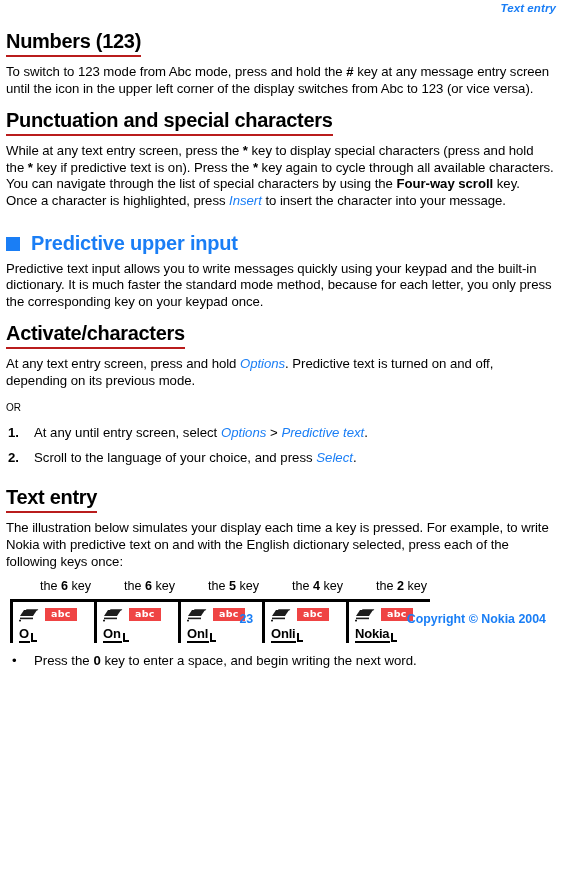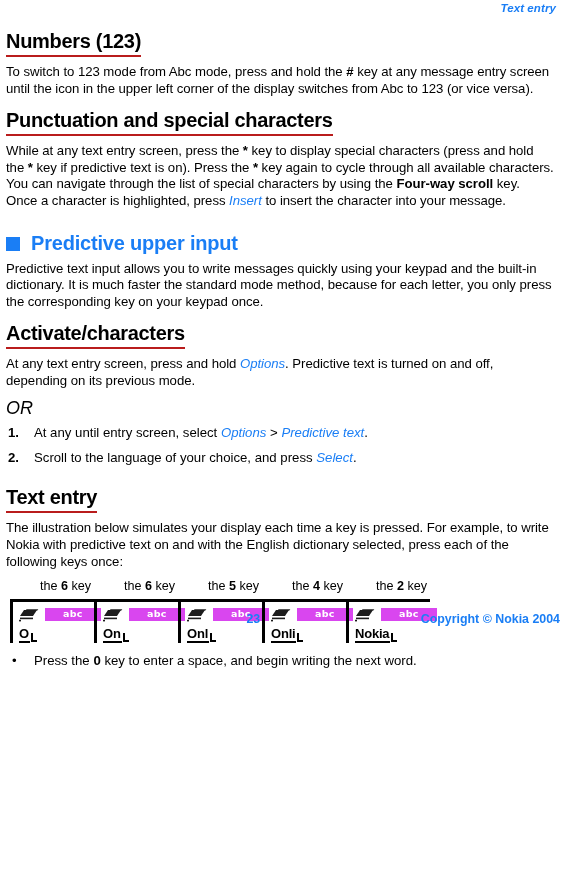--- a/index.html
+++ b/index.html
@@ -80,24 +80,23 @@
     text-align: left;
   }
   p.body.tight { margin-top: 2px; }
 
   .b { font-weight: bold; }
   .kw {
     color: #1a7ef5;
     font-style: italic;
   }
   .or-line {
-    font-size: 18px;
+    font-size: 10px;
     line-height: 16.6px;
     margin: 10px 0 0 0;
-    font-style: italic;
   }
 
   
   ol.steps {
     margin: 9px 0 0 0;
     padding: 0;
     list-style: none;
   }
   ol.steps li {
     font-size: 13.2px;
@@ -173,27 +172,27 @@
     gap: 6px;
     height: 16px;
   }
   .pred-icon {
     width: 20px;
     height: 13px;
     position: relative;
     flex: 0 0 auto;
   }
   .abc-badge {
-    background: #d946ef;
+    background: #ef4444;
     color: #ffffff;
     font-size: 9.5px;
     font-weight: bold;
     line-height: 12px;
     height: 13px;
-    padding: 0 18px;
+    padding: 0 6px;
     letter-spacing: 0.3px;
     display: inline-block;
     box-sizing: border-box;
     font-family: "DejaVu Sans", sans-serif;
   }
   .screen-text {
     margin-top: 5px;
     font-size: 13px;
     font-weight: bold;
     letter-spacing: -0.2px;
@@ -215,21 +214,21 @@
     border-bottom: 2px solid #000;
     margin-left: 1px;
     position: relative;
     top: -1px;
   }
 
   
   .footer {
     position: absolute;
     left: 6px;
-    right: 4px;
+    right: 18px;
     bottom: 6px;
     display: flex;
     align-items: center;
     font-size: 12.4px;
     color: #1a7ef5;
     font-weight: bold;
   }
   .footer .pageno {
     width: 100%;
     text-align: center;

